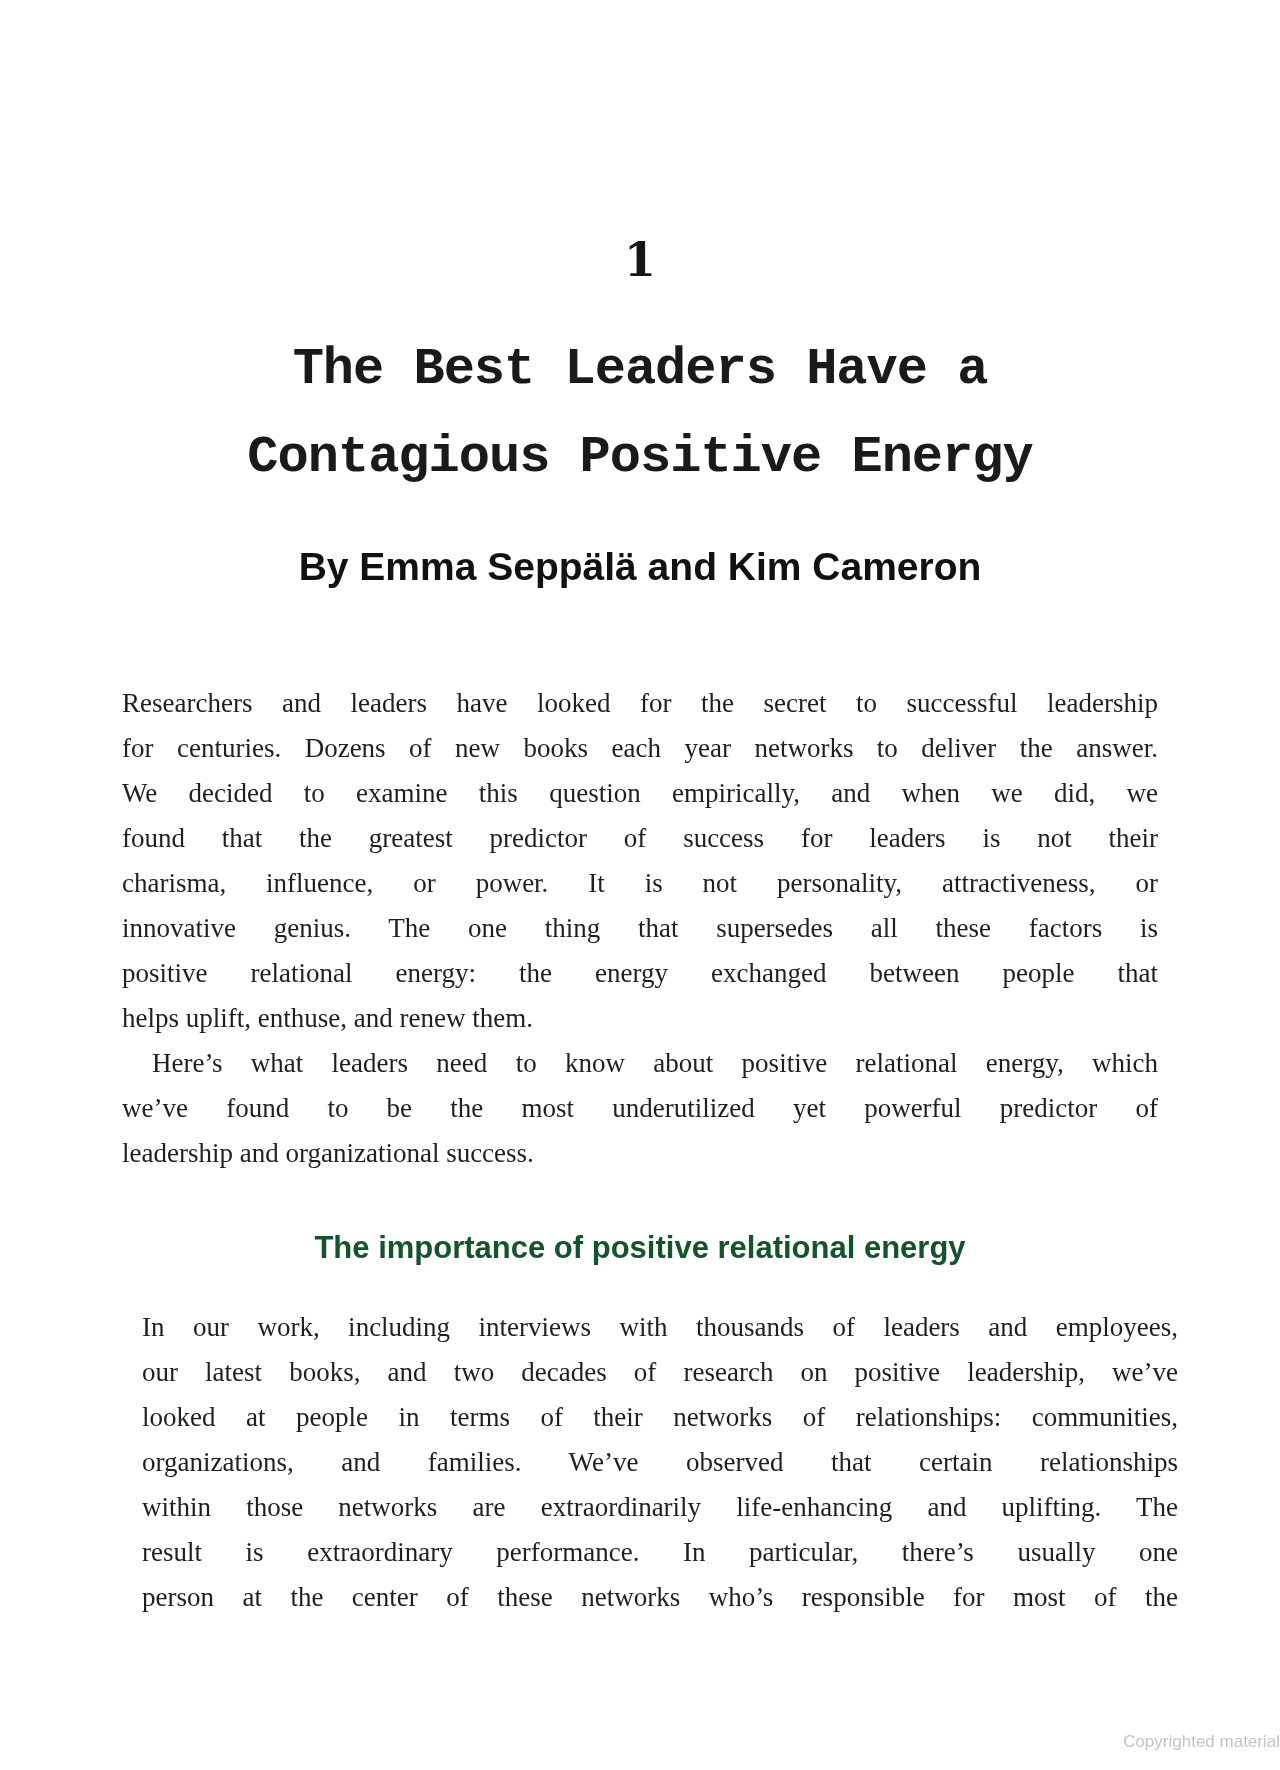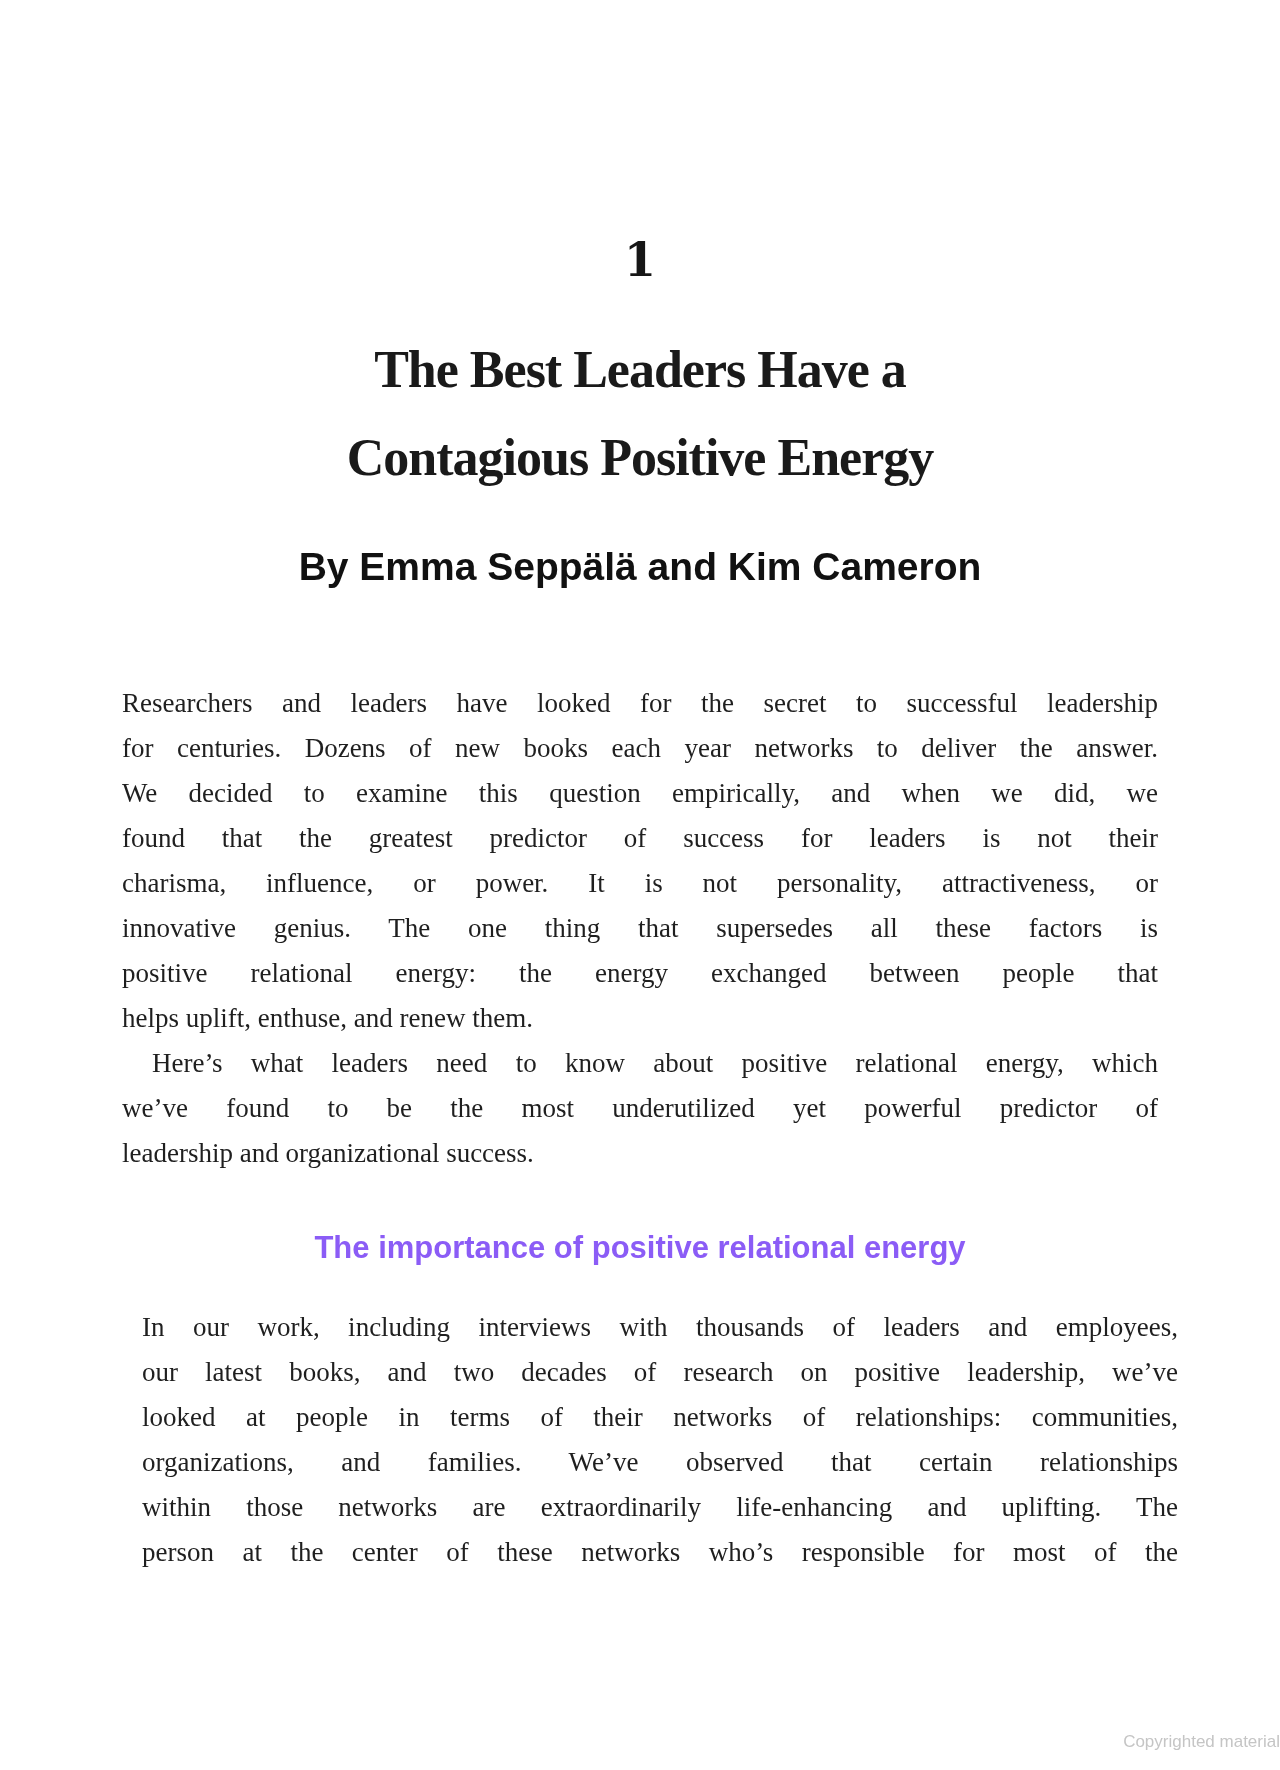--- a/index.html
+++ b/index.html
@@ -26,21 +26,21 @@
     font-size: 46px;
     line-height: 52px;
     color: #161616;
   }
   .book-title {
     position: absolute;
     top: 326px;
     left: 0;
     width: 100%;
     text-align: center;
-    font-family: Liberation Serif, serif;
+    font-family: Liberation Mono, monospace;
     font-weight: bold;
     font-size: 52px;
     line-height: 88px;
     letter-spacing: -1px;
     color: #1a1a1a;
   }
   .byline {
     position: absolute;
     top: 549px;
     left: 0;
@@ -77,21 +77,21 @@
   .section-heading {
     position: absolute;
     top: 1228px;
     left: 0;
     width: 100%;
     text-align: center;
     font-family: "Liberation Sans", sans-serif;
     font-weight: bold;
     font-size: 31px;
     line-height: 40px;
-    color: #8b5cf6;
+    color: #14532d;
   }
   .copyright {
     position: absolute;
     top: 1731px;
     right: 0;
     font-family: "Liberation Sans", sans-serif;
     font-size: 17px;
     line-height: 22px;
     color: #c5c5c5;
   }
@@ -125,18 +125,19 @@
   </div>
 
   <div class="section-heading">The importance of positive relational energy</div>
 
   <div class="text-block text-block-2">
     <div class="bodyline">In our work, including interviews with thousands of leaders and employees,</div>
     <div class="bodyline">our latest books, and two decades of research on positive leadership, we’ve</div>
     <div class="bodyline">looked at people in terms of their networks of relationships: communities,</div>
     <div class="bodyline">organizations, and families. We’ve observed that certain relationships</div>
     <div class="bodyline">within those networks are extraordinarily life-enhancing and uplifting. The</div>
+    <div class="bodyline">result is extraordinary performance. In particular, there’s usually one</div>
     <div class="bodyline">person at the center of these networks who’s responsible for most of the</div>
   </div>
 
   <div class="copyright">Copyrighted material</div>
 
 </div>
 
 </body></html>

